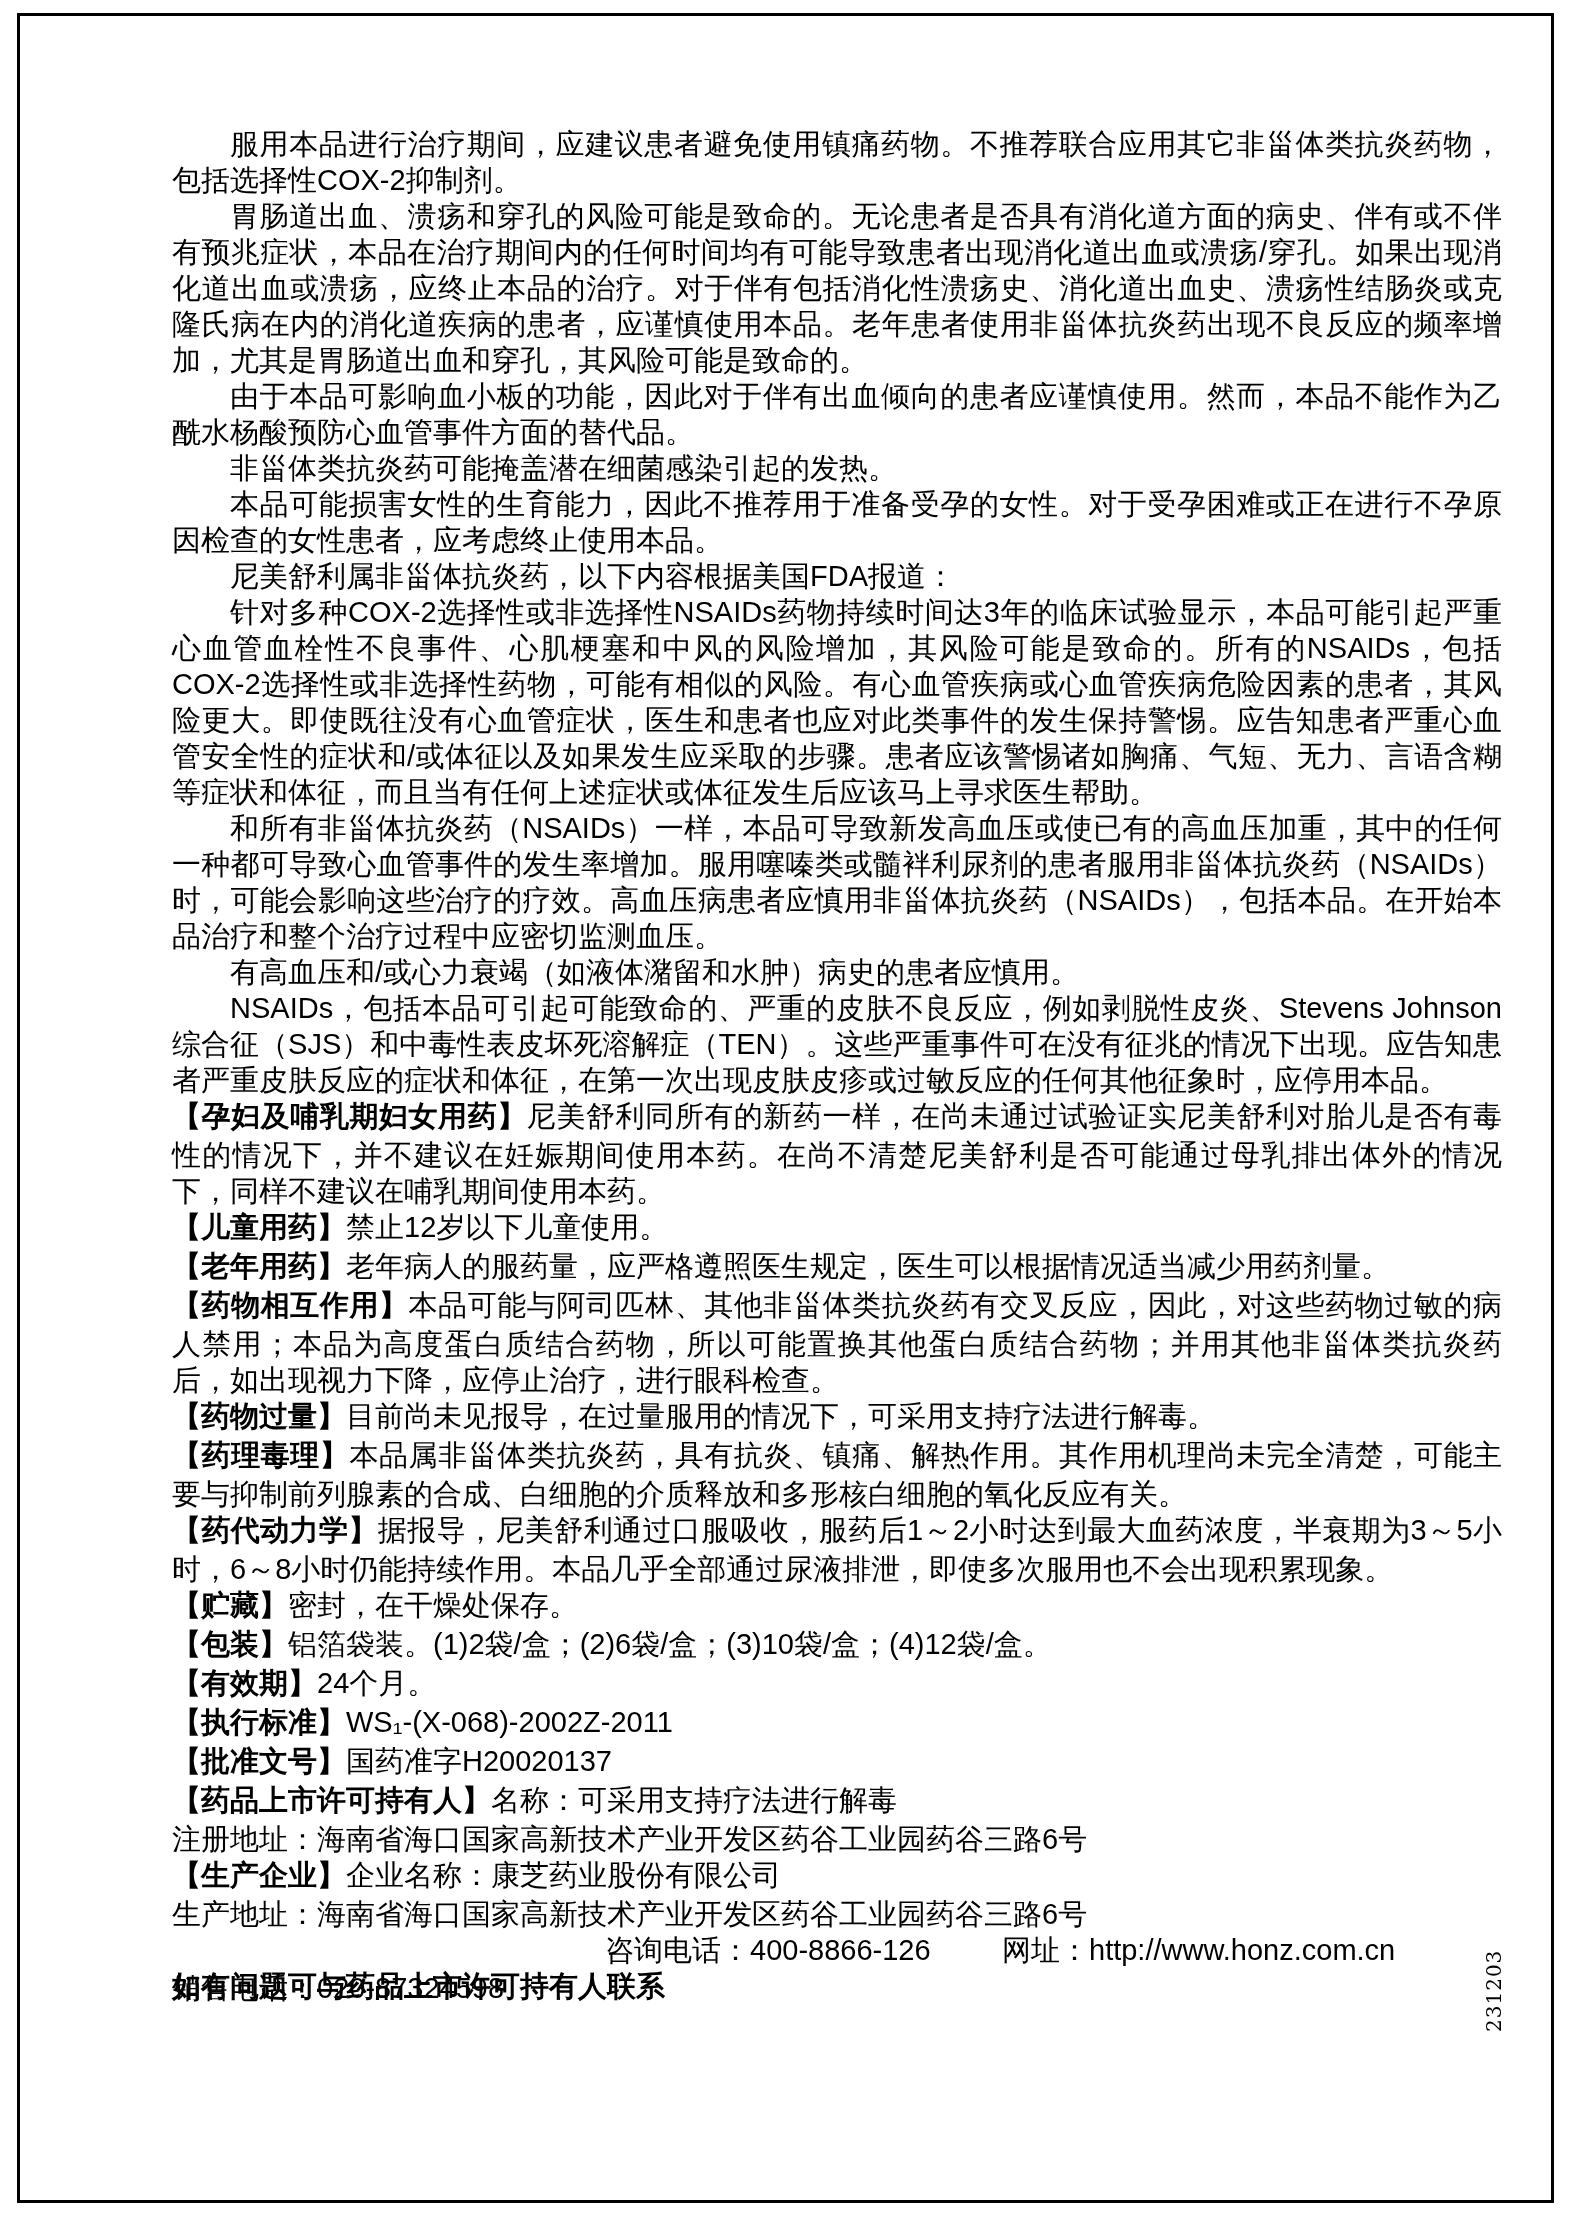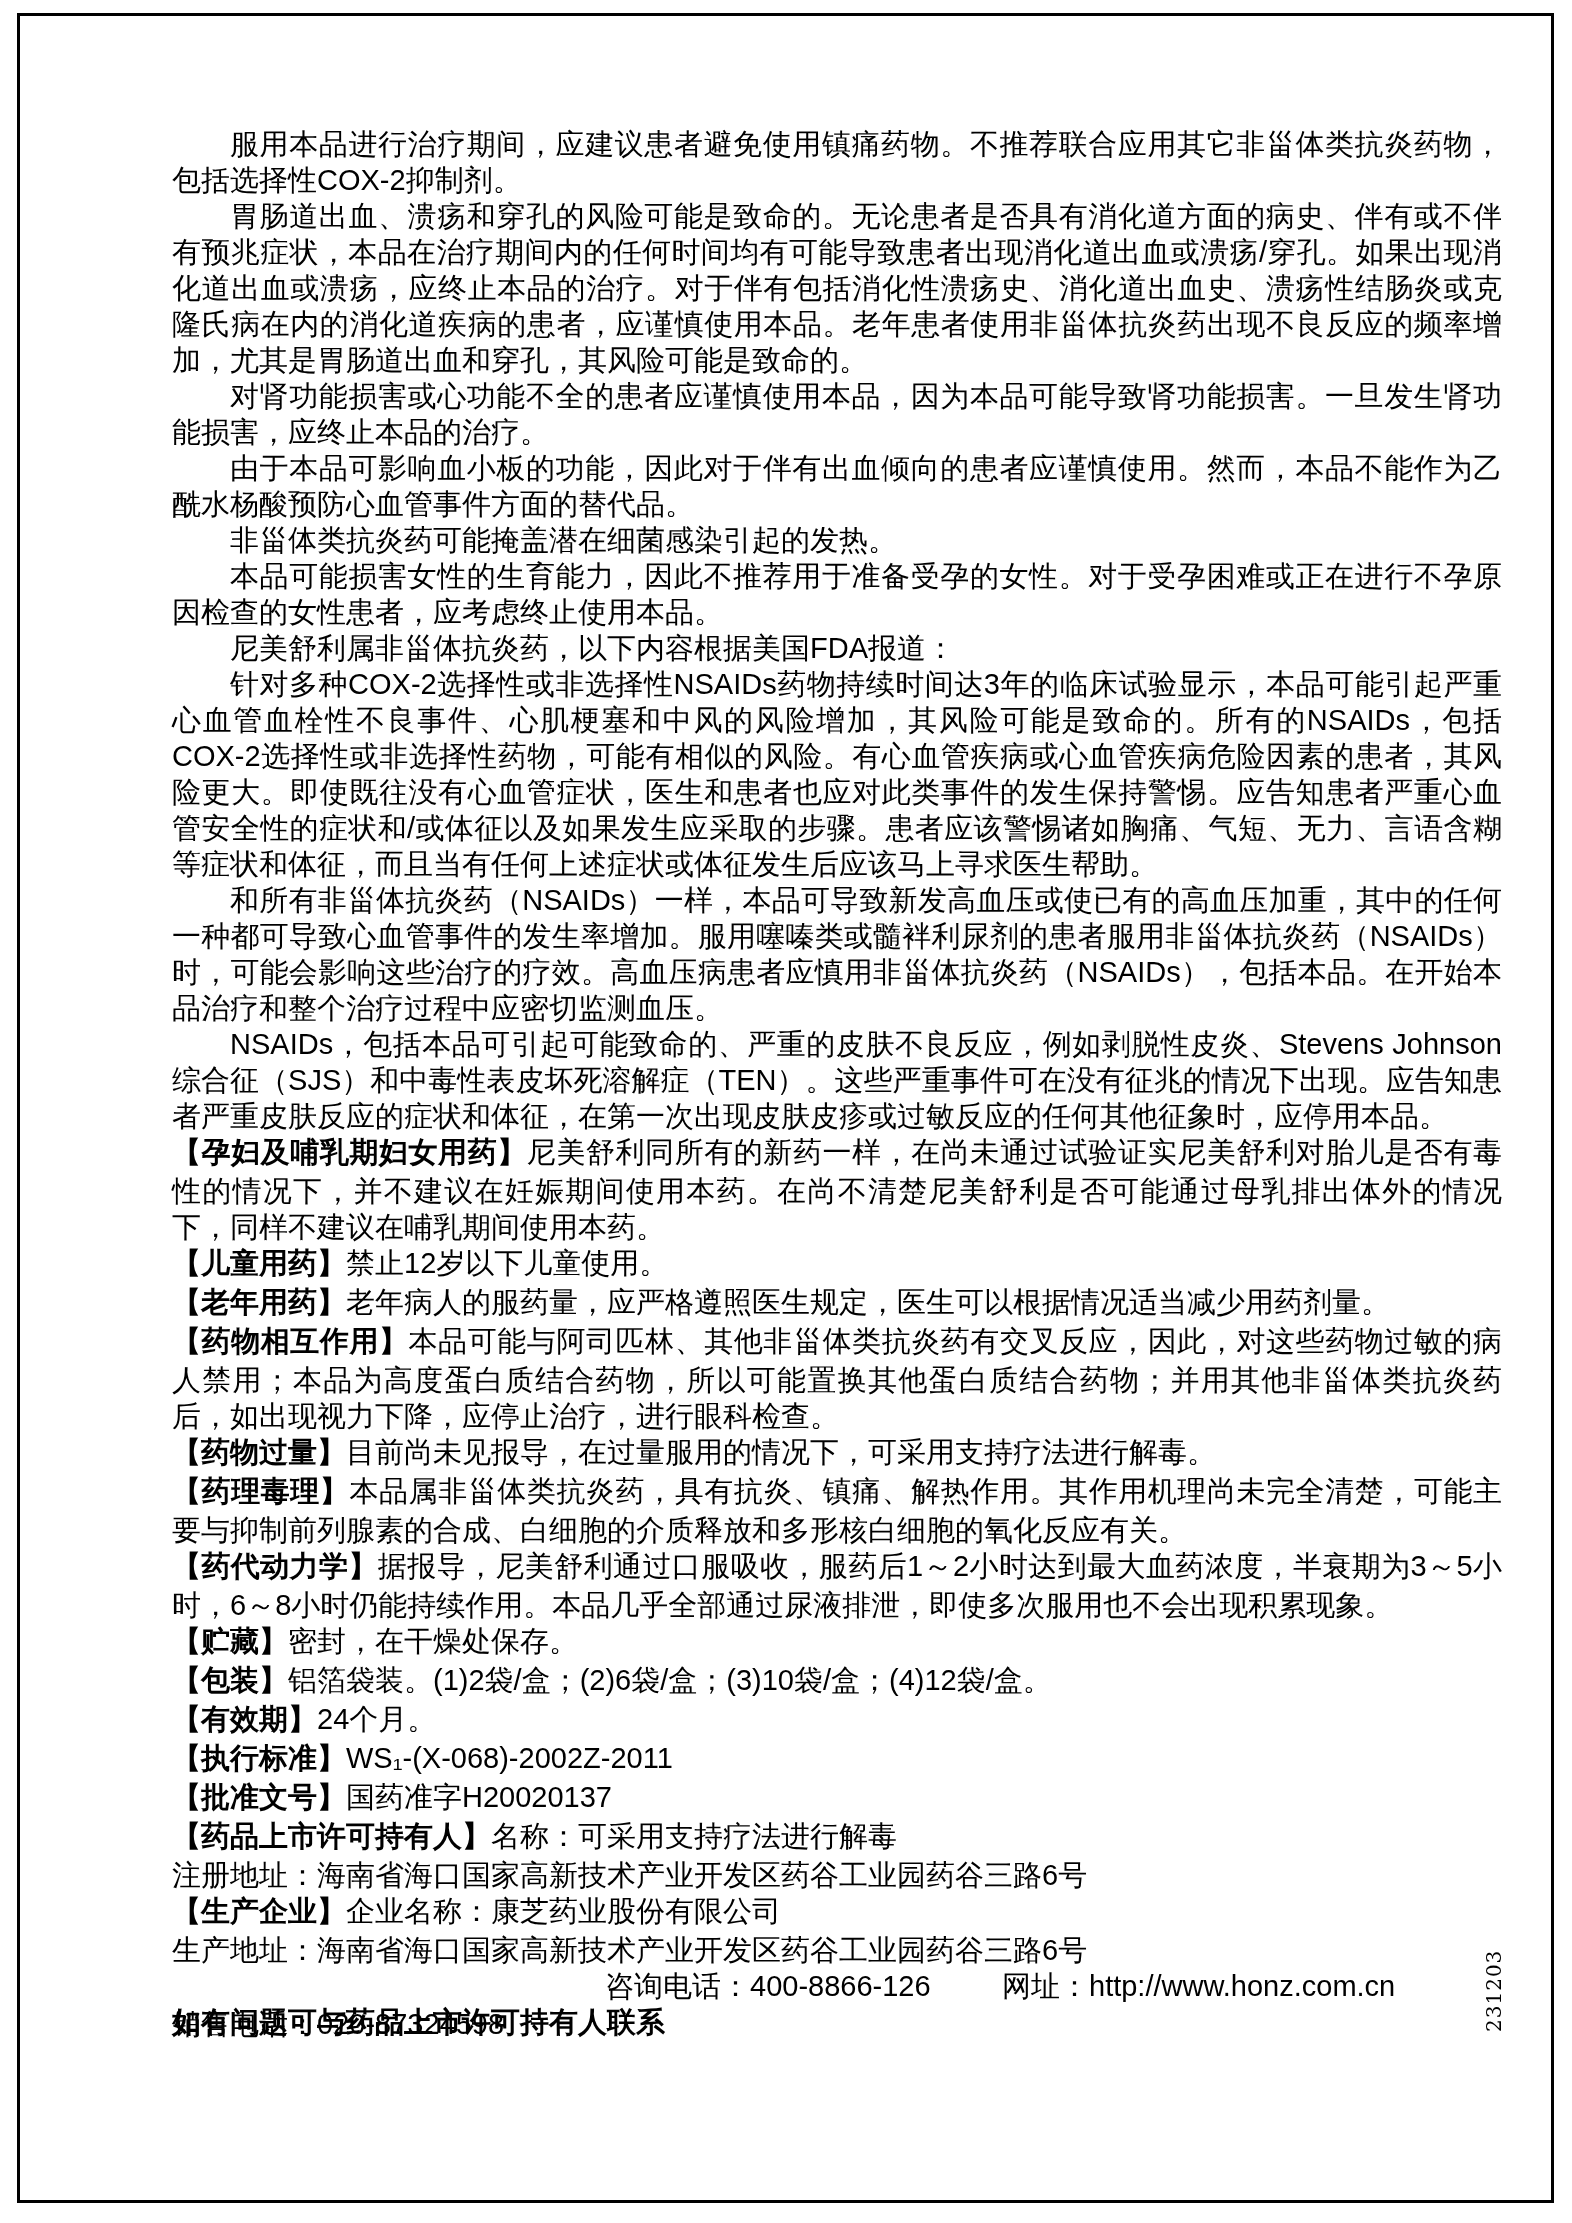--- a/index.html
+++ b/index.html
@@ -75,27 +75,27 @@
   }
 </style>
 </head>
 <body>
 
 <div class="page">
   <div class="frame"></div>
   <div class="content">
       <div class="block p"><span>服用本品进行治疗期间，应建议患者避免使用镇痛药物。不推荐联合应用其它非甾体类抗炎药物，包括选择性COX-2抑制剂。</span></div>
       <div class="block p"><span>胃肠道出血、溃疡和穿孔的风险可能是致命的。无论患者是否具有消化道方面的病史、伴有或不伴有预兆症状，本品在治疗期间内的任何时间均有可能导致患者出现消化道出血或溃疡/穿孔。如果出现消化道出血或溃疡，应终止本品的治疗。对于伴有包括消化性溃疡史、消化道出血史、溃疡性结肠炎或克隆氏病在内的消化道疾病的患者，应谨慎使用本品。老年患者使用非甾体抗炎药出现不良反应的频率增加，尤其是胃肠道出血和穿孔，其风险可能是致命的。</span></div>
-      <div class="block p"><span>对肾功能损害或心功能不全的患者应谨慎使用本品，因为本品可能导致肾功能损害。一旦发生肾功能损害，应终止本品的治疗。</span></div>
       <div class="block p"><span>由于本品可影响血小板的功能，因此对于伴有出血倾向的患者应谨慎使用。然而，本品不能作为乙酰水杨酸预防心血管事件方面的替代品。</span></div>
       <div class="block p"><span>非甾体类抗炎药可能掩盖潜在细菌感染引起的发热。</span></div>
       <div class="block p"><span>本品可能损害女性的生育能力，因此不推荐用于准备受孕的女性。对于受孕困难或正在进行不孕原因检查的女性患者，应考虑终止使用本品。</span></div>
       <div class="block p"><span>尼美舒利属非甾体抗炎药，以下内容根据美国FDA报道：</span></div>
       <div class="block p"><span>针对多种COX-2选择性或非选择性NSAIDs药物持续时间达3年的临床试验显示，本品可能引起严重心血管血栓性不良事件、心肌梗塞和中风的风险增加，其风险可能是致命的。所有的NSAIDs，包括COX-2选择性或非选择性药物，可能有相似的风险。有心血管疾病或心血管疾病危险因素的患者，其风险更大。即使既往没有心血管症状，医生和患者也应对此类事件的发生保持警惕。应告知患者严重心血管安全性的症状和/或体征以及如果发生应采取的步骤。患者应该警惕诸如胸痛、气短、无力、言语含糊等症状和体征，而且当有任何上述症状或体征发生后应该马上寻求医生帮助。</span></div>
       <div class="block p"><span>和所有非甾体抗炎药（NSAIDs）一样，本品可导致新发高血压或使已有的高血压加重，其中的任何一种都可导致心血管事件的发生率增加。服用噻嗪类或髓袢利尿剂的患者服用非甾体抗炎药（NSAIDs）时，可能会影响这些治疗的疗效。高血压病患者应慎用非甾体抗炎药（NSAIDs），包括本品。在开始本品治疗和整个治疗过程中应密切监测血压。</span></div>
+      <div class="block p"><span>有高血压和/或心力衰竭（如液体潴留和水肿）病史的患者应慎用。</span></div>
       <div class="block p"><span>NSAIDs，包括本品可引起可能致命的、严重的皮肤不良反应，例如剥脱性皮炎、Stevens Johnson综合征（SJS）和中毒性表皮坏死溶解症（TEN）。这些严重事件可在没有征兆的情况下出现。应告知患者严重皮肤反应的症状和体征，在第一次出现皮肤皮疹或过敏反应的任何其他征象时，应停用本品。</span></div>
       <div class="block sec"><span class="label">【孕妇及哺乳期妇女用药】</span><span>尼美舒利同所有的新药一样，在尚未通过试验证实尼美舒利对胎儿是否有毒性的情况下，并不建议在妊娠期间使用本药。在尚不清楚尼美舒利是否可能通过母乳排出体外的情况下，同样不建议在哺乳期间使用本药。</span></div>
       <div class="block sec"><span class="label">【儿童用药】</span><span>禁止12岁以下儿童使用。</span></div>
       <div class="block sec"><span class="label">【老年用药】</span><span>老年病人的服药量，应严格遵照医生规定，医生可以根据情况适当减少用药剂量。</span></div>
       <div class="block sec"><span class="label">【药物相互作用】</span><span>本品可能与阿司匹林、其他非甾体类抗炎药有交叉反应，因此，对这些药物过敏的病人禁用；本品为高度蛋白质结合药物，所以可能置换其他蛋白质结合药物；并用其他非甾体类抗炎药后，如出现视力下降，应停止治疗，进行眼科检查。</span></div>
       <div class="block sec"><span class="label">【药物过量】</span><span>目前尚未见报导，在过量服用的情况下，可采用支持疗法进行解毒。</span></div>
       <div class="block sec"><span class="label">【药理毒理】</span><span>本品属非甾体类抗炎药，具有抗炎、镇痛、解热作用。其作用机理尚未完全清楚，可能主要与抑制前列腺素的合成、白细胞的介质释放和多形核白细胞的氧化反应有关。</span></div>
       <div class="block sec"><span class="label">【药代动力学】</span><span>据报导，尼美舒利通过口服吸收，服药后1～2小时达到最大血药浓度，半衰期为3～5小时，6～8小时仍能持续作用。本品几乎全部通过尿液排泄，即使多次服用也不会出现积累现象。</span></div>
       <div class="block sec"><span class="label">【贮藏】</span><span>密封，在干燥处保存。</span></div>
       <div class="block sec"><span class="label">【包装】</span><span>铝箔袋装。(1)2袋/盒；(2)6袋/盒；(3)10袋/盒；(4)12袋/盒。</span></div>

